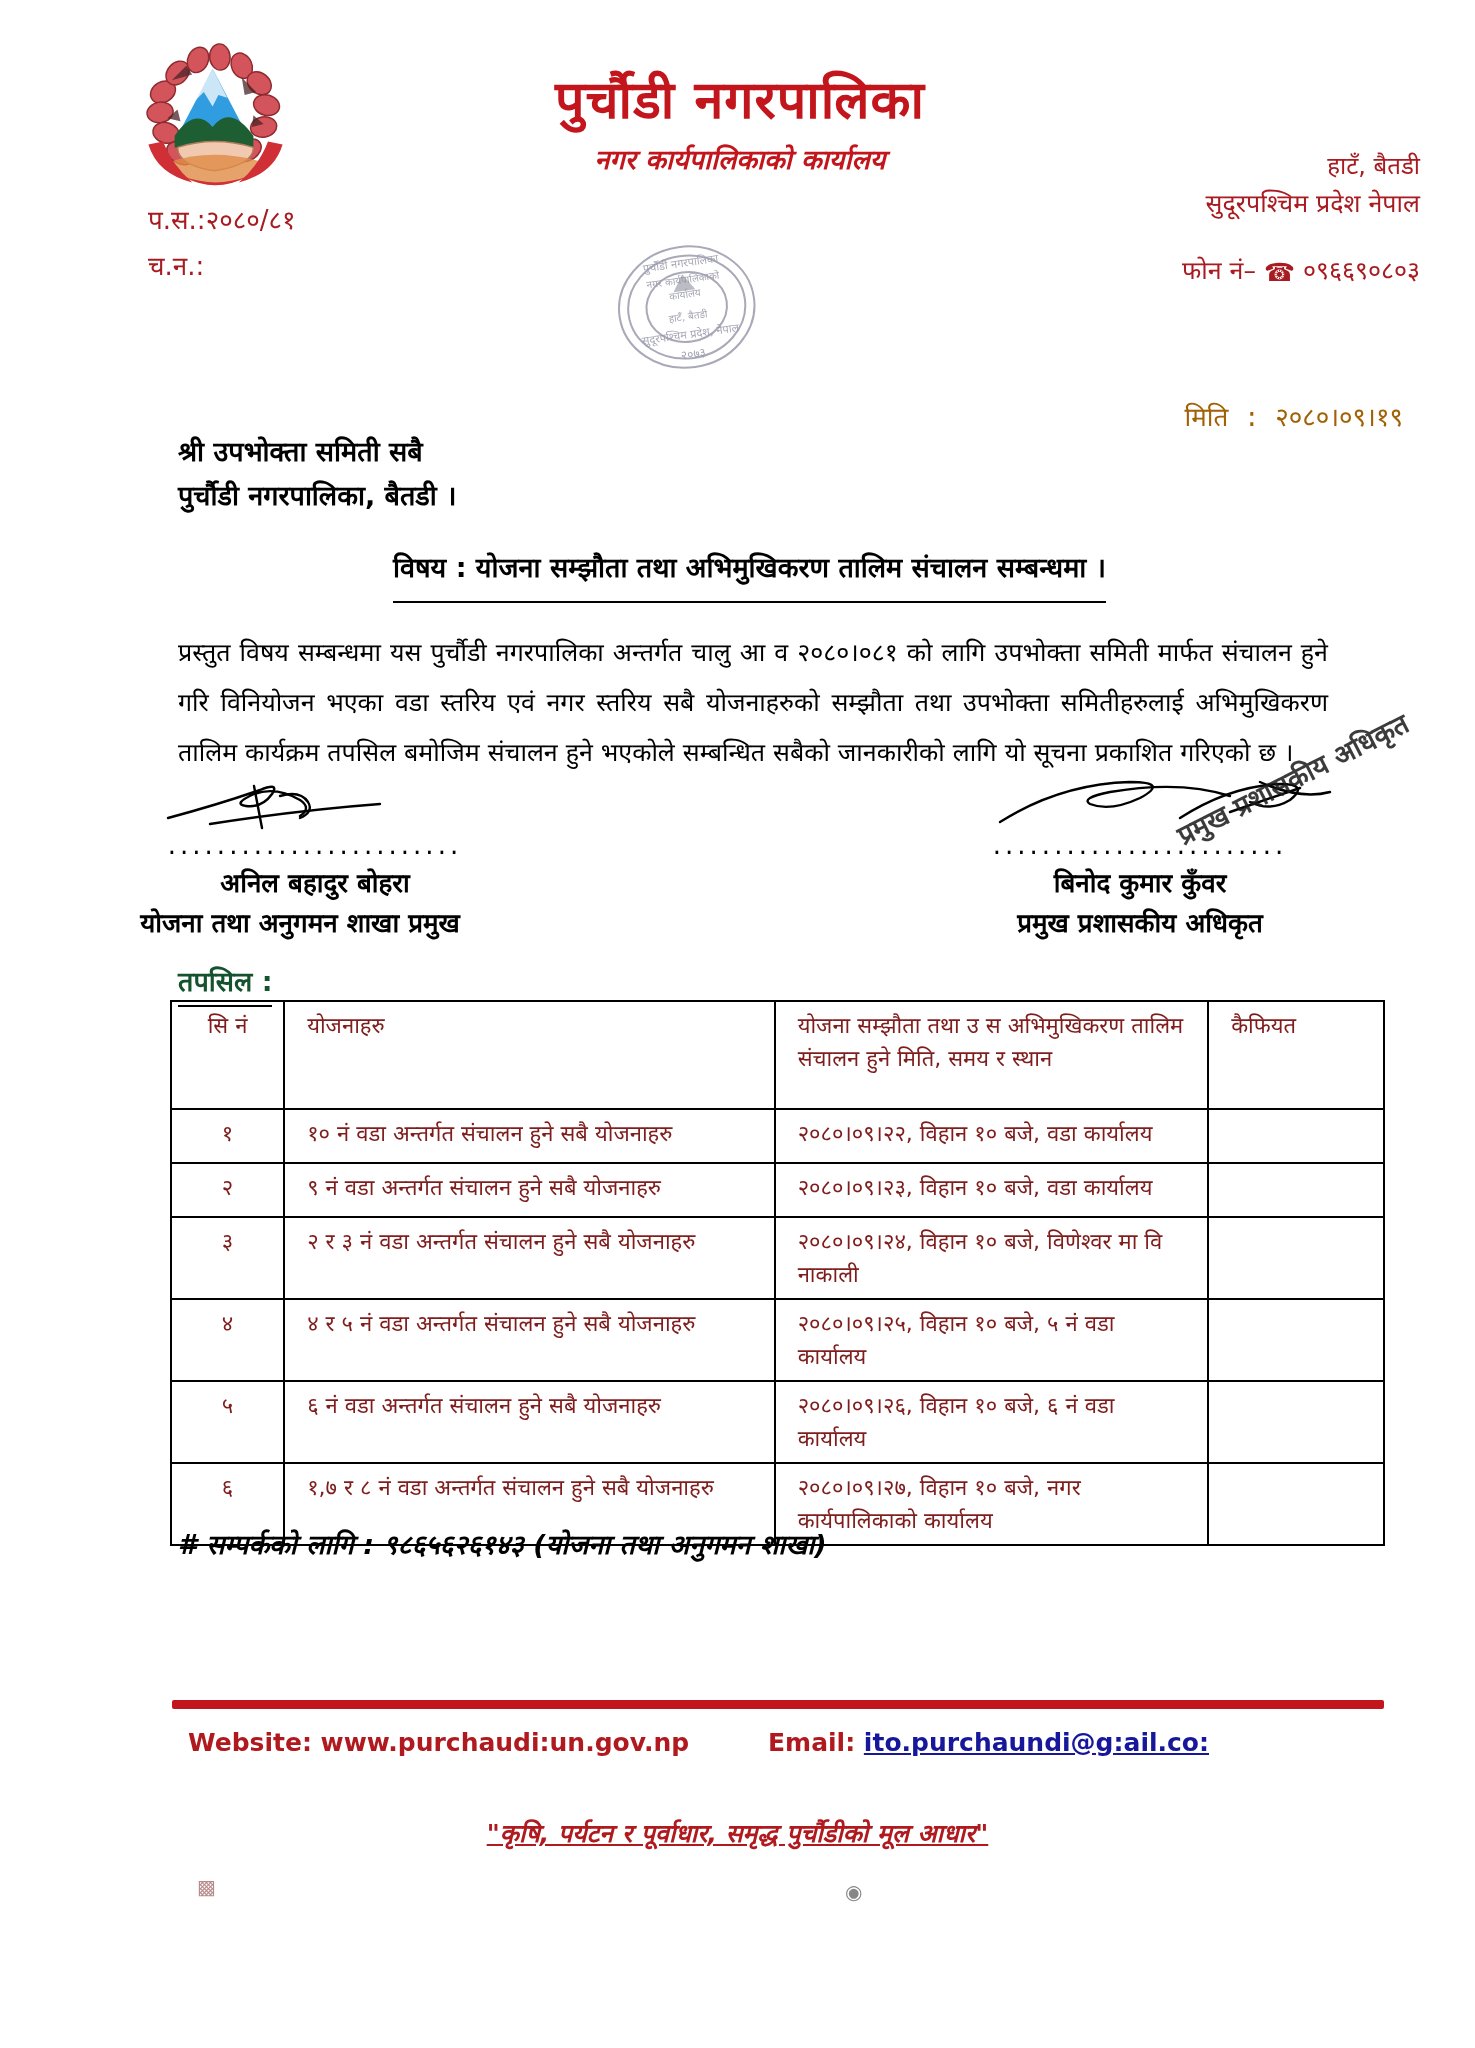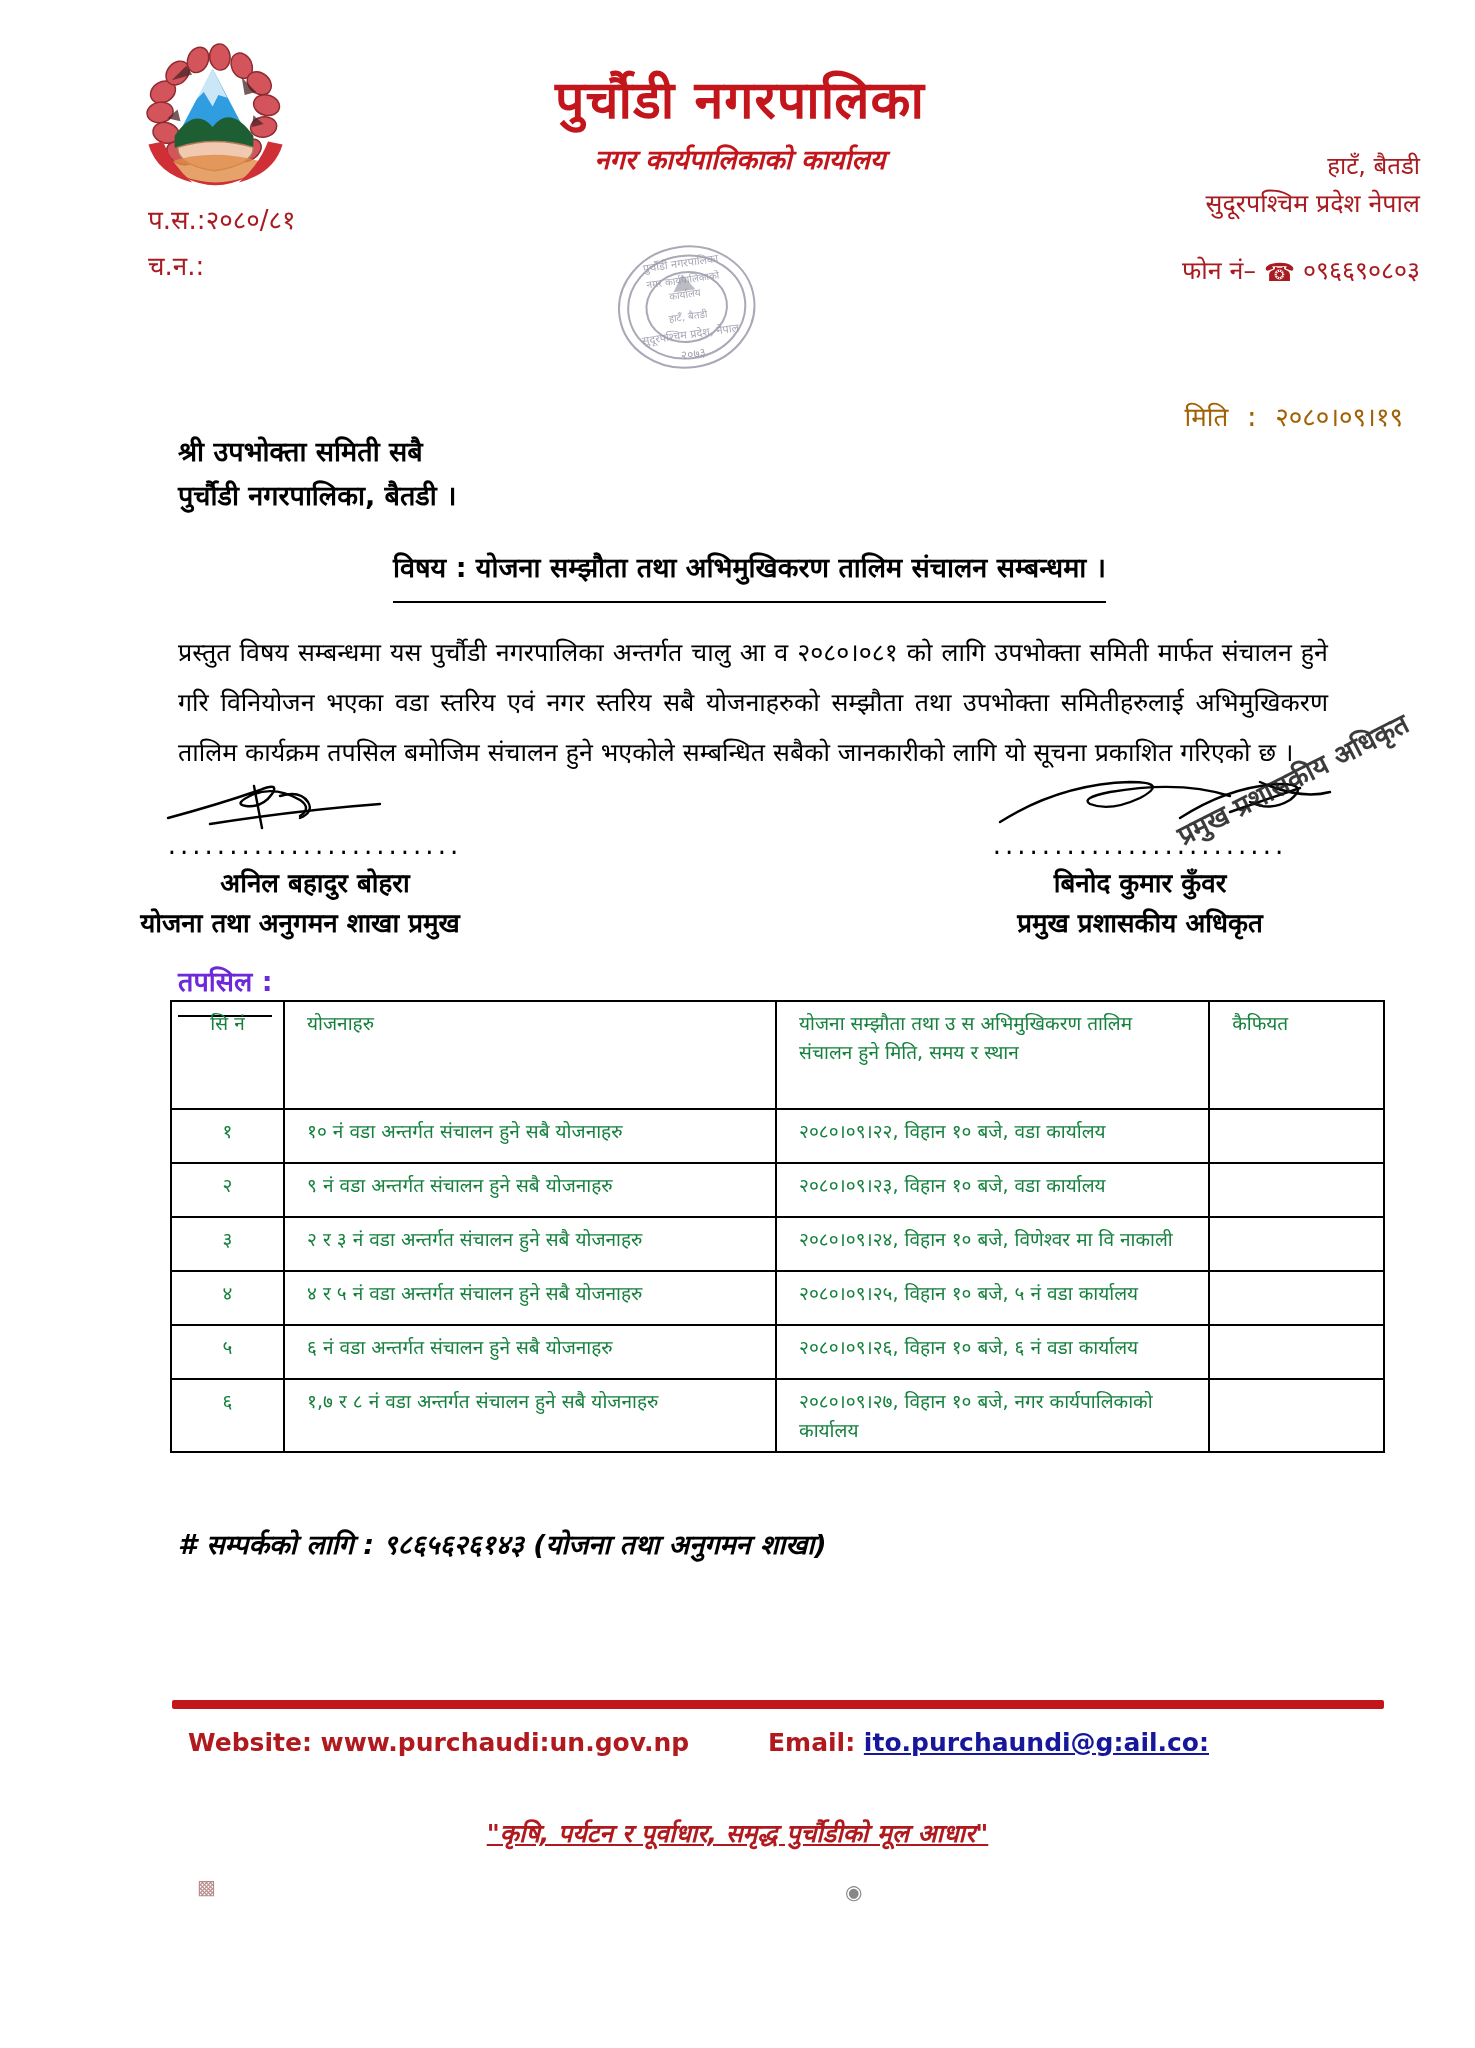--- a/index.html
+++ b/index.html
@@ -199,38 +199,38 @@
     font-family: "DejaVu Sans", sans-serif;
   }
 
   
   .tapsil-label {
     position: absolute;
     left: 178px;
     top: 962px;
     font-size: 27px;
     font-weight: bold;
-    color: #6d28d9;
+    color: #14532d;
     border-bottom: 2.5px solid #000;
-    padding-bottom: 16px;
+    padding-bottom: 6px;
     font-family: "DejaVu Sans", sans-serif;
   }
   table.plan-table {
     position: absolute;
     left: 170px;
     top: 1000px;
     width: 1215px;
     border-collapse: collapse;
     font-family: "DejaVu Sans", sans-serif;
   }
   table.plan-table th,
   table.plan-table td {
     border: 2px solid #000;
-    font-size: 19px;
-    color: #15803d;
+    font-size: 22px;
+    color: #7f1d1d;
     padding: 7px 22px;
     vertical-align: top;
     line-height: 1.5;
     font-weight: normal;
     text-align: left;
   }
   table.plan-table th { font-weight: normal; height: 92px; }
   table.plan-table td { height: 38px; }
   .col-sn   { width: 78px;  text-align: center !important; }
   .col-plan { width: 530px; margin-top: 32px; }

